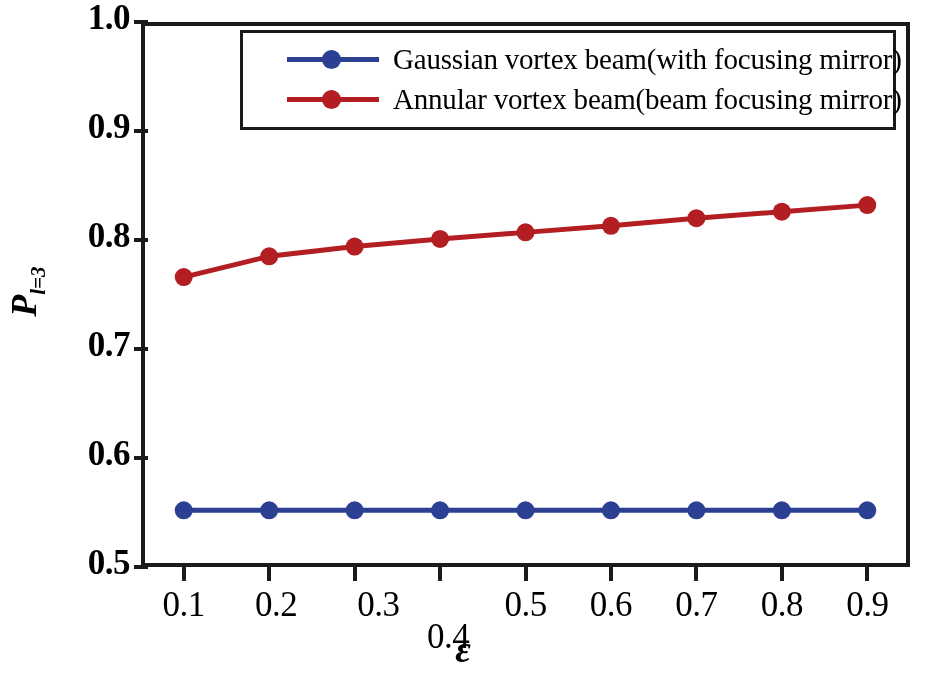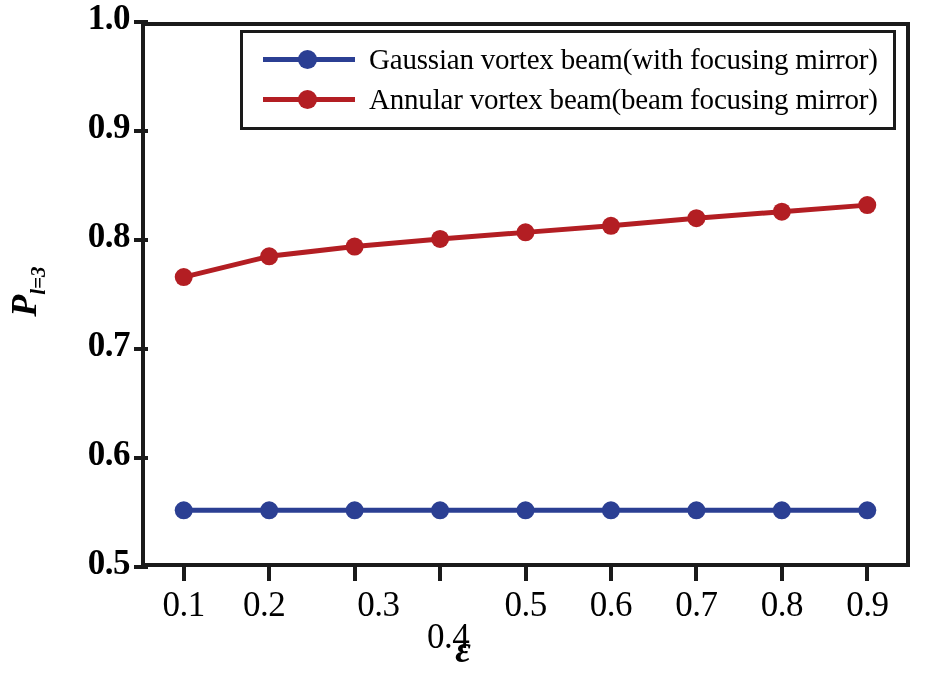--- a/index.html
+++ b/index.html
@@ -111,21 +111,21 @@
     width: 656px;
     border: 3px solid #1a1a1a;
     background: #ffffff;
     box-sizing: border-box;
     padding: 6px 0 8px 0;
   }
   .legend-row {
     display: flex;
     align-items: center;
     height: 40px;
-    padding-left: 20px;
+    padding-left: 44px;
   }
   .legend-swatch {
     position: relative;
     width: 92px;
     height: 24px;
     flex: 0 0 92px;
     margin-right: 14px;
   }
   .legend-swatch .swatch-line {
     position: absolute;
@@ -191,21 +191,21 @@
       <div class="y-tick" style="top: 129px;"></div>
       <div class="y-label" style="top: 107px;">0.9</div>
       <div class="y-tick" style="top: 20px;"></div>
       <div class="y-label" style="top: -2px;">1.0</div>
     </div>
 
   <div id="x-axis-group">
       <div class="x-tick" style="left: 181.722px;"></div>
       <div class="x-label" style="left: 138.722px;">0.1</div>
       <div class="x-tick" style="left: 267.167px;"></div>
-      <div class="x-label" style="left: 219px;">0.2</div>
+      <div class="x-label" style="left: 231px;">0.2</div>
       <div class="x-tick" style="left: 352.611px;"></div>
       <div class="x-label" style="left: 309.611px; text-align: right;">0.3</div>
       <div class="x-tick" style="left: 438.056px;"></div>
       <div class="x-label" style="left: 403px; margin-top: 32px;">0.4</div>
       <div class="x-tick" style="left: 523.5px;"></div>
       <div class="x-label" style="left: 480.5px;">0.5</div>
       <div class="x-tick" style="left: 608.944px;"></div>
       <div class="x-label" style="left: 565.944px;">0.6</div>
       <div class="x-tick" style="left: 694.389px;"></div>
       <div class="x-label" style="left: 651.389px;">0.7</div>

